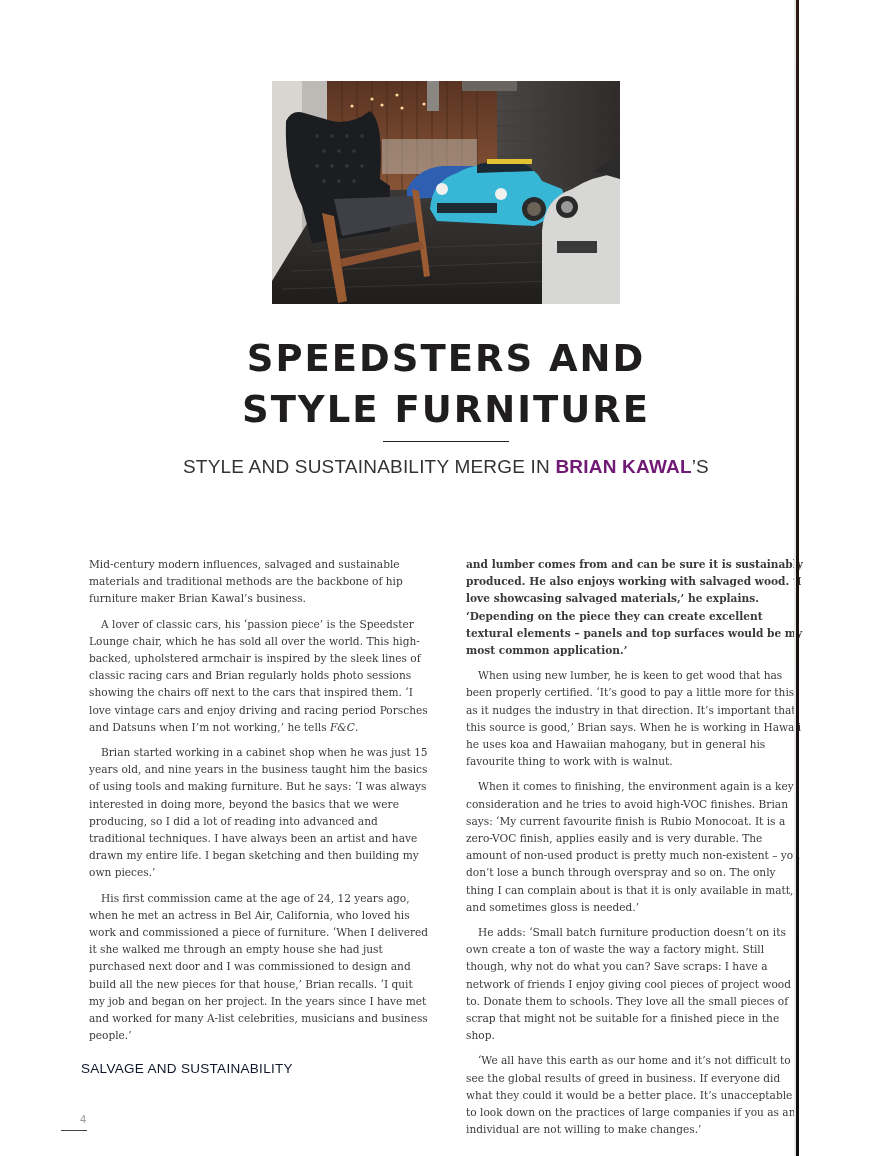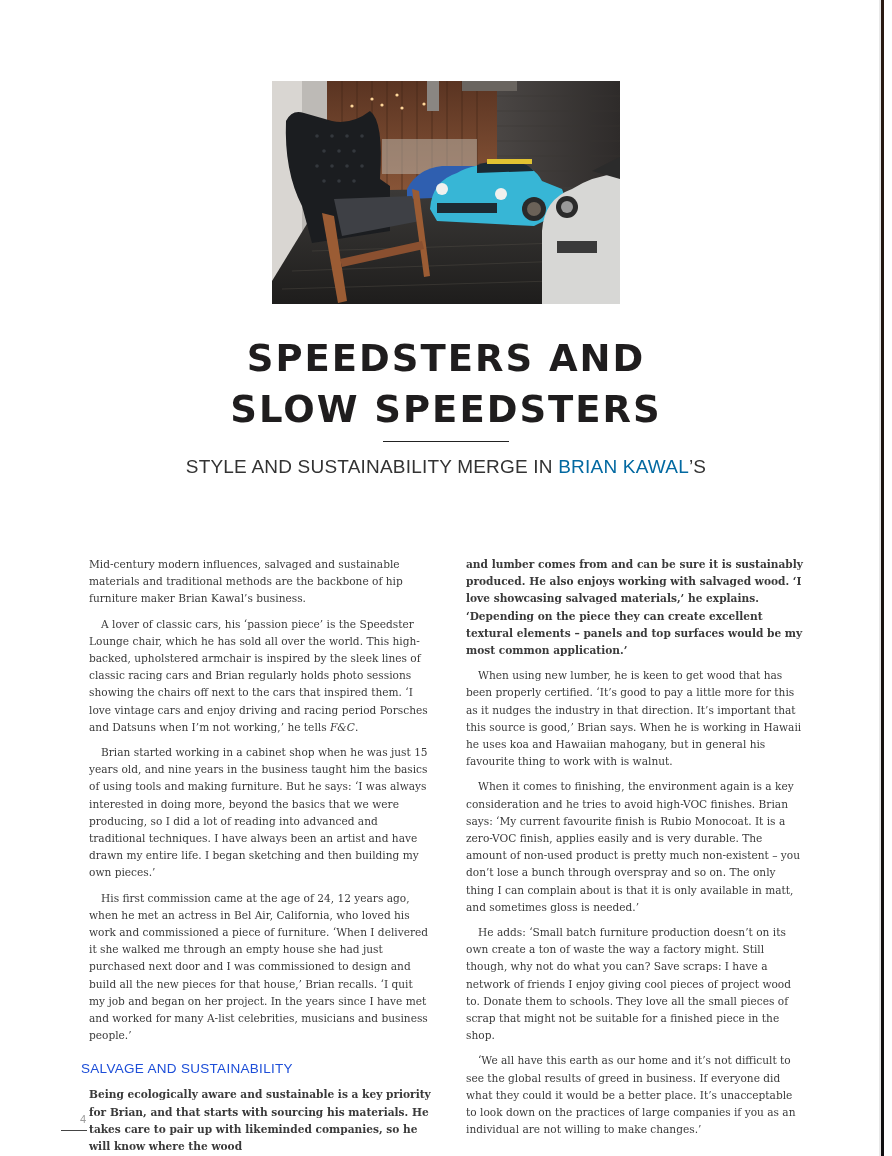--- a/index.html
+++ b/index.html
@@ -1,39 +1,39 @@
 <!DOCTYPE html>
 <html><head>
 <meta charset="utf-8">
 <style>
   html, body { margin: 0; padding: 0; background: #ffffff; }
   body { width: 892px; height: 1156px; position: relative; overflow: hidden; }
-  .page { position: absolute; left: 0; top: 0; width: 884px; height: 1156px; background: #fff; }
+  .page { position: absolute; left: 0; top: 0; width: 799px; height: 1156px; background: #fff; }
   .edge { position: absolute; top: 0; right: 0; width: 3px; height: 1156px; background: linear-gradient(#2a1a12, #1c1410 40%, #0f0f10); }
   .edge-inner { position: absolute; top: 0; right: 3px; width: 2px; height: 1156px; background: #e9e9e9; }
 
   .photo { position: absolute; left: 272px; top: 81px; width: 348px; height: 223px; overflow: hidden; }
   .photo svg { display: block; }
 
   .title { position: absolute; left: 0; width: 892px; text-align: center; font-family: "DejaVu Sans", sans-serif; font-weight: bold; color: #1f1d1e; letter-spacing: 2px; }
   .title.l1 { top: 337px; font-size: 37px; }
   .title.l2 { top: 388px; font-size: 37px; }
   .rule { position: absolute; left: 383px; top: 441px; width: 126px; height: 1px; background: #222; }
   .subtitle { position: absolute; left: 0; width: 892px; text-align: center; font-family: "Liberation Sans", sans-serif; font-weight: 300; color: #333; font-size: 19px; letter-spacing: 0.2px; }
   .subtitle.l1 { top: 456px; }
   .subtitle.l2 { top: 491px; }
-  .subtitle b { font-weight: normal; color: #0369a1; text-align: right; }
+  .subtitle b { font-weight: bold; color: #701a75; text-align: right; }
 
   .col { position: absolute; top: 548px; font-family: "DejaVu Serif", serif; font-size: 10.6px; line-height: 17.2px; color: #3a3a3a; }
   .col.left { left: 81px; width: 358px; }
   .col.right { left: 458px; width: 356px; }
   .col p { margin: 8px; text-indent: 12px; }
   .col p.first { text-indent: 0; }
   .col p.noindent { text-indent: 0; font-weight: bold; }
-  .col .subhead { font-family: "Liberation Sans", sans-serif; font-size: 13.5px; color: #1d4ed8; letter-spacing: 0.3px; margin: 16px 0 2px 0; line-height: 18px; text-indent: 0; }
+  .col .subhead { font-family: "Liberation Sans", sans-serif; font-size: 13.5px; color: #0f172a; letter-spacing: 0.3px; margin: 16px 0 2px 0; line-height: 18px; text-indent: 0; }
   .col i { font-style: italic; }
 
   .pagenum { position: absolute; left: 80px; top: 1113px; font-family: "Liberation Sans", sans-serif; font-size: 11px; color: #9a9a9a; }
   .pagerule { position: absolute; left: 61px; top: 1130px; width: 26px; height: 1px; background: #444; }
 </style>
 </head>
 <body>
 
 <div class="page">
 
@@ -141,32 +141,31 @@
       </g>
       <path d="M62,118 L140,115 L148,140 L70,155 Z" fill="#3e4045"></path>
 
       <path d="M50,132 L62,135 L75,220 L66,222 Z" fill="#9b5c34"></path>
       <path d="M140,108 L147,110 L158,195 L152,196 Z" fill="#9b5c34"></path>
       <path d="M68,178 L150,160 L152,168 L70,186 Z" fill="#8a5030"></path>
     </svg>
   </div>
 
   <div class="title l1">SPEEDSTERS AND</div>
-  <div class="title l2">SLOW SPEEDSTERS</div>
+  <div class="title l2">STYLE FURNITURE</div>
   <div class="rule"></div>
 
   <div class="subtitle l1"><span>STYLE AND SUSTAINABILITY MERGE IN </span><b>BRIAN KAWAL</b><span>’S</span></div>
 
   <div class="col left">
     <p class="first">Mid-century modern influences, salvaged and sustainable materials and traditional methods are the backbone of hip furniture maker Brian Kawal’s business.</p>
     <p><span>A lover of classic cars, his ‘passion piece’ is the Speedster Lounge chair, which he has sold all over the world. This high-backed, upholstered armchair is inspired by the sleek lines of classic racing cars and Brian regularly holds photo sessions showing the chairs off next to the cars that inspired them. ‘I love vintage cars and enjoy driving and racing period Porsches and Datsuns when I’m not working,’ he tells </span><i>F&amp;C</i>.</p>
     <p>Brian started working in a cabinet shop when he was just 15 years old, and nine years in the business taught him the basics of using tools and making furniture. But he says: ‘I was always interested in doing more, beyond the basics that we were producing, so I did a lot of reading into advanced and traditional techniques. I have always been an artist and have drawn my entire life. I began sketching and then building my own pieces.’</p>
     <p>His first commission came at the age of 24, 12 years ago, when he met an actress in Bel Air, California, who loved his work and commissioned a piece of furniture. ‘When I delivered it she walked me through an empty house she had just purchased next door and I was commissioned to design and build all the new pieces for that house,’ Brian recalls. ‘I quit my job and began on her project. In the years since I have met and worked for many A-list celebrities, musicians and business people.’</p>
     <p class="subhead">SALVAGE AND SUSTAINABILITY</p>
-    <p class="noindent">Being ecologically aware and sustainable is a key priority for Brian, and that starts with sourcing his materials. He takes care to pair up with likeminded companies, so he will know where the wood</p>
   </div>
 
   <div class="col right">
     <p class="noindent">and lumber comes from and can be sure it is sustainably produced. He also enjoys working with salvaged wood. ‘I love showcasing salvaged materials,’ he explains. ‘Depending on the piece they can create excellent textural elements – panels and top surfaces would be my most common application.’</p>
     <p>When using new lumber, he is keen to get wood that has been properly certified. ‘It’s good to pay a little more for this as it nudges the industry in that direction. It’s important that this source is good,’ Brian says. When he is working in Hawaii he uses koa and Hawaiian mahogany, but in general his favourite thing to work with is walnut.</p>
     <p>When it comes to finishing, the environment again is a key consideration and he tries to avoid high-VOC finishes. Brian says: ‘My current favourite finish is Rubio Monocoat. It is a zero-VOC finish, applies easily and is very durable. The amount of non-used product is pretty much non-existent – you don’t lose a bunch through overspray and so on. The only thing I can complain about is that it is only available in matt, and sometimes gloss is needed.’</p>
     <p>He adds: ‘Small batch furniture production doesn’t on its own create a ton of waste the way a factory might. Still though, why not do what you can? Save scraps: I have a network of friends I enjoy giving cool pieces of project wood to. Donate them to schools. They love all the small pieces of scrap that might not be suitable for a finished piece in the shop.</p>
     <p>‘We all have this earth as our home and it’s not difficult to see the global results of greed in business. If everyone did what they could it would be a better place. It’s unacceptable to look down on the practices of large companies if you as an individual are not willing to make changes.’</p>
   </div>
 

